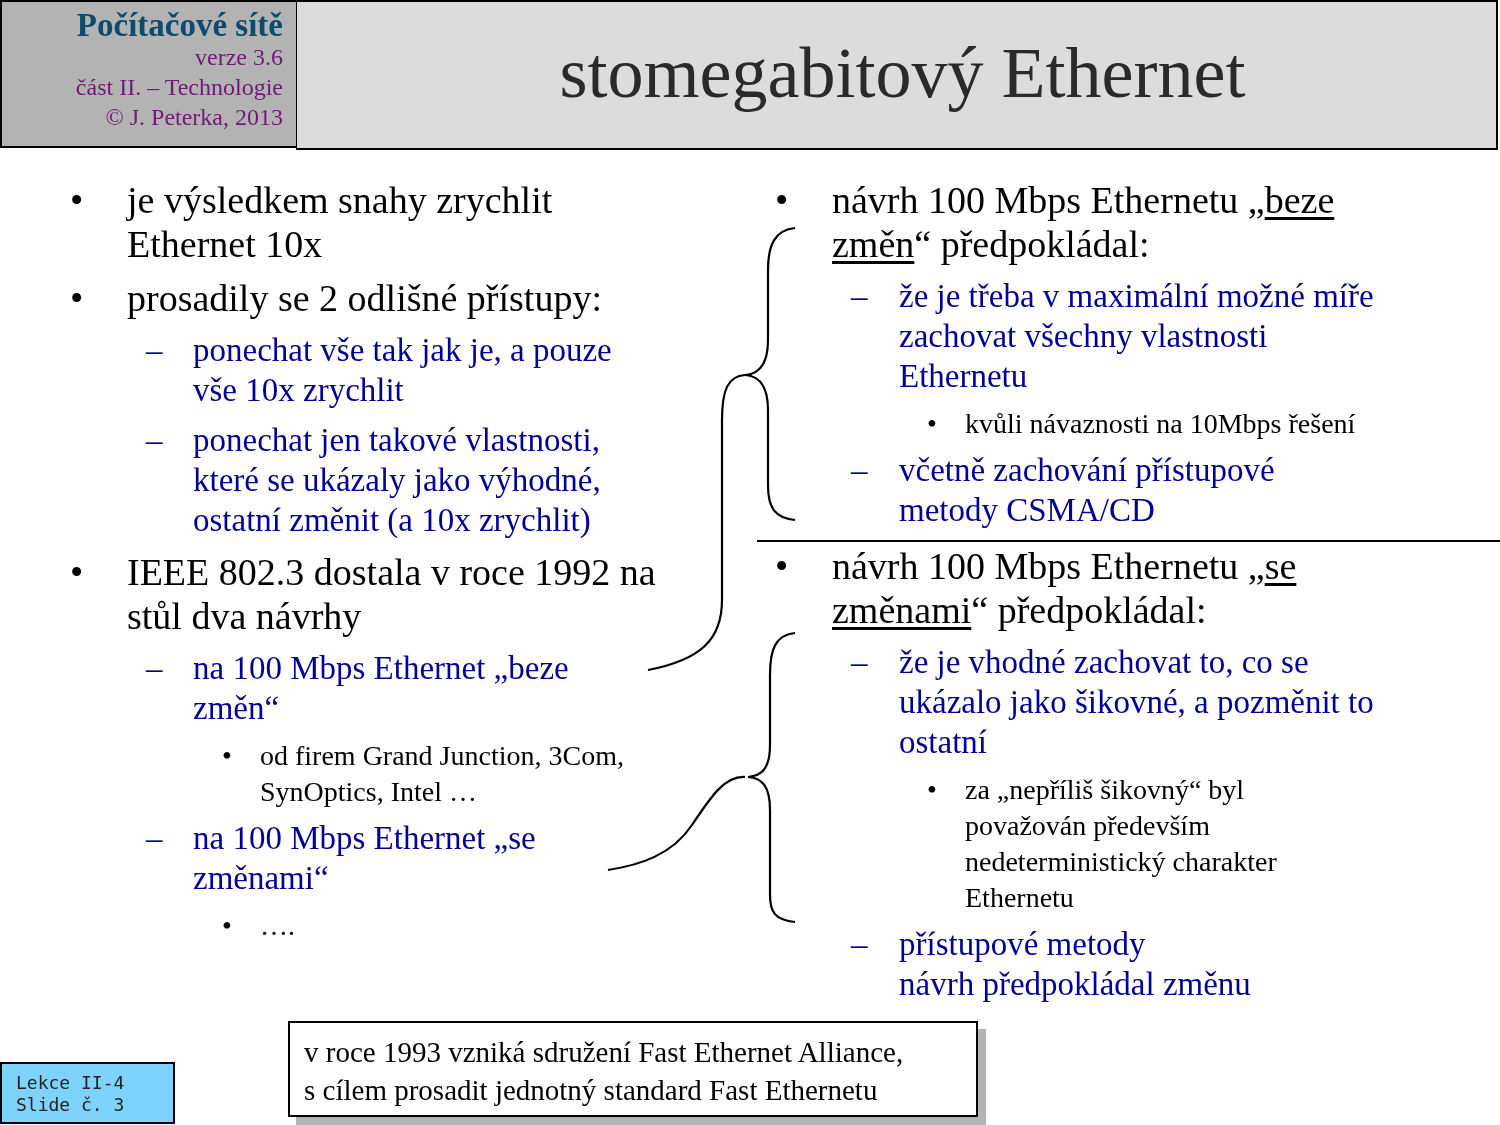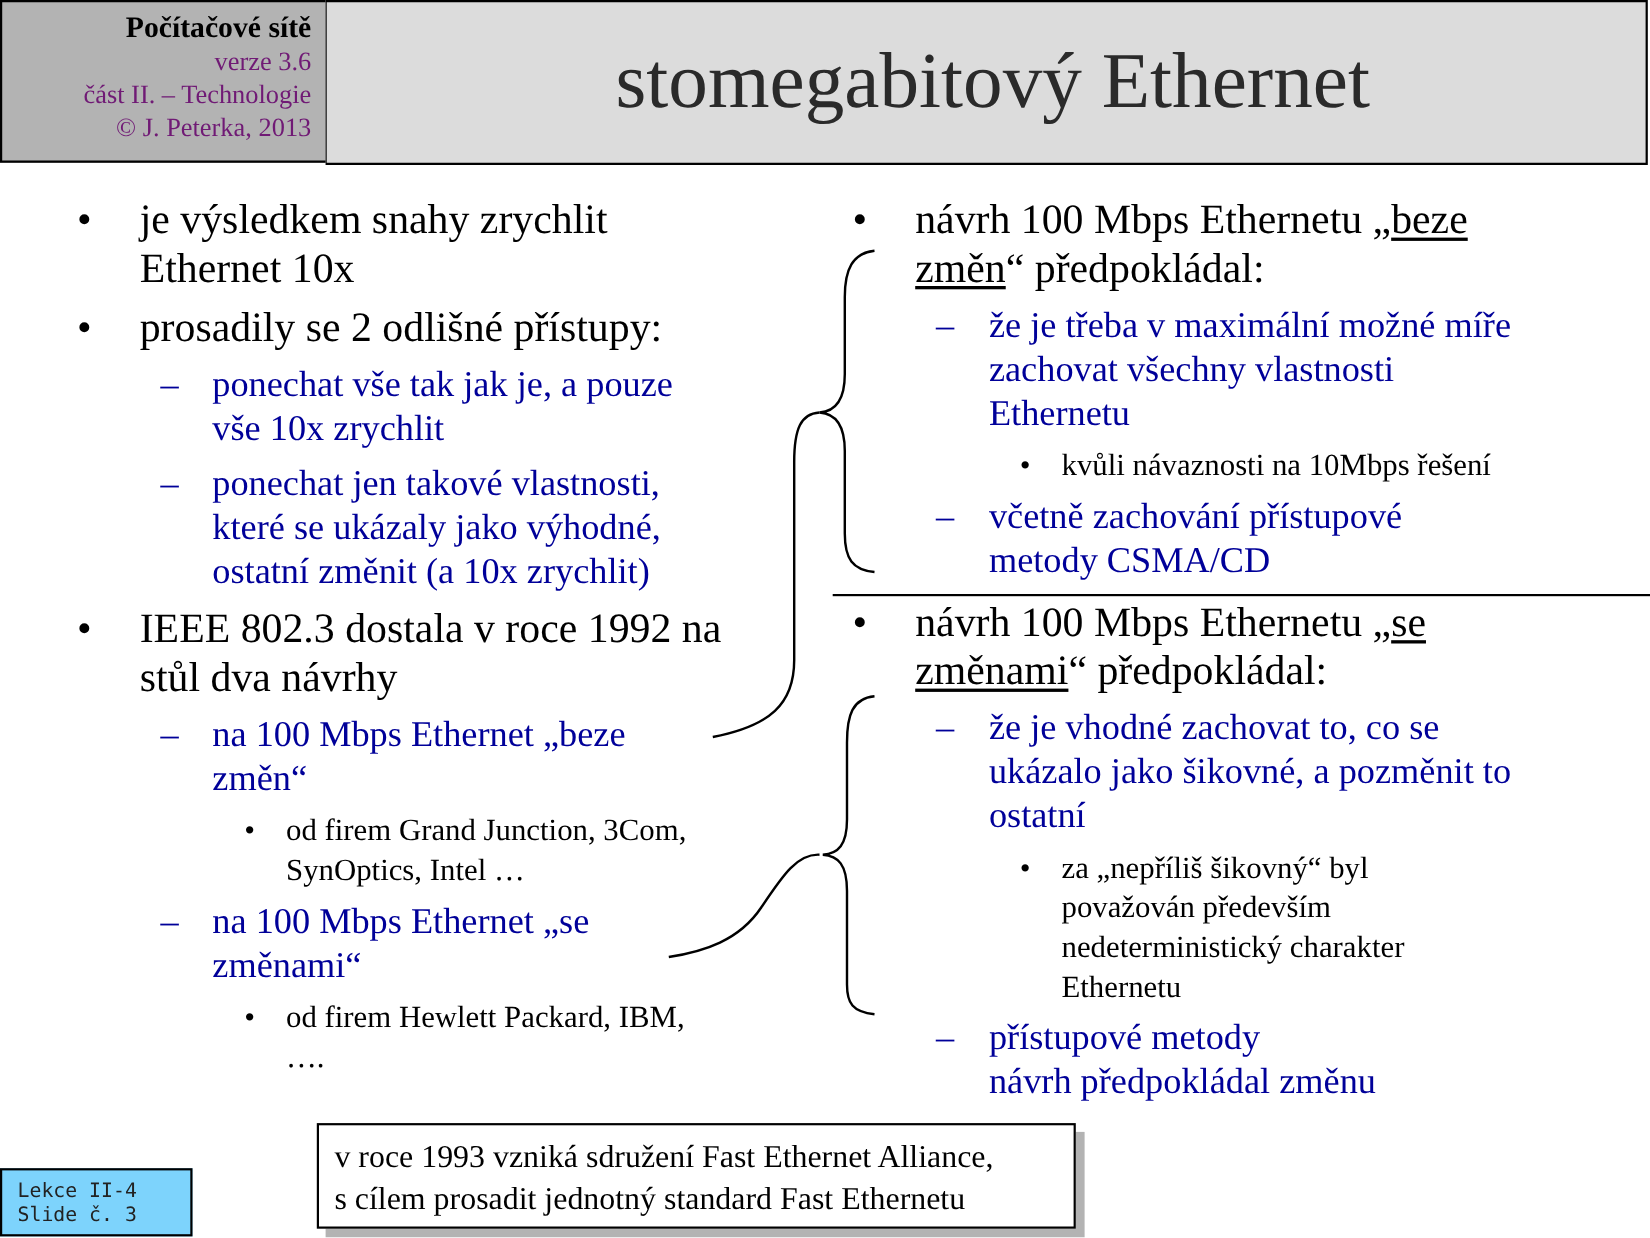--- a/index.html
+++ b/index.html
@@ -14,21 +14,21 @@
 
     .header-info {
       position: absolute; left: 0; top: 0;
       width: 298px; height: 148px;
       background: #b3b3b3;
       border: 2px solid #000; border-right: 1px solid #000;
       box-sizing: border-box;
       text-align: right;
       padding: 6px 14px 0 0;
     }
-    .header-info .course { font-weight: bold; font-size: 27px; line-height: 34px; color: #000000; }
+    .header-info .course { font-weight: bold; font-size: 33px; line-height: 34px; color: #0c4a6e; }
     .header-info .line { font-size: 24px; line-height: 30px; color: #701a75; }
 
     .header-title {
       position: absolute; left: 296px; top: 0;
       width: 1202px; height: 150px;
       background: #dcdcdc;
       border: 2px solid #000; border-left: 1px solid #000;
       box-sizing: border-box;
       display: flex; align-items: center; justify-content: center;
     }
@@ -128,21 +128,20 @@
       <div>od firem Grand Junction, 3Com,</div>
       <div>SynOptics, Intel …</div>
     </div>
     <div class="l2">
       <span class="dash">–</span>
       <div>na 100 Mbps Ethernet „se</div>
       <div>změnami“</div>
     </div>
     <div class="l3">
       <span class="dot">•</span>
-      <div>od firem Hewlett Packard, IBM,</div>
       <div>….</div>
     </div>
   </div>
 
   <div class="col col-right">
     <div class="l1">
       <span class="bullet">•</span>
       <div>
         <span>návrh 100 Mbps Ethernetu „</span><span class="u">beze</span>
       </div>

